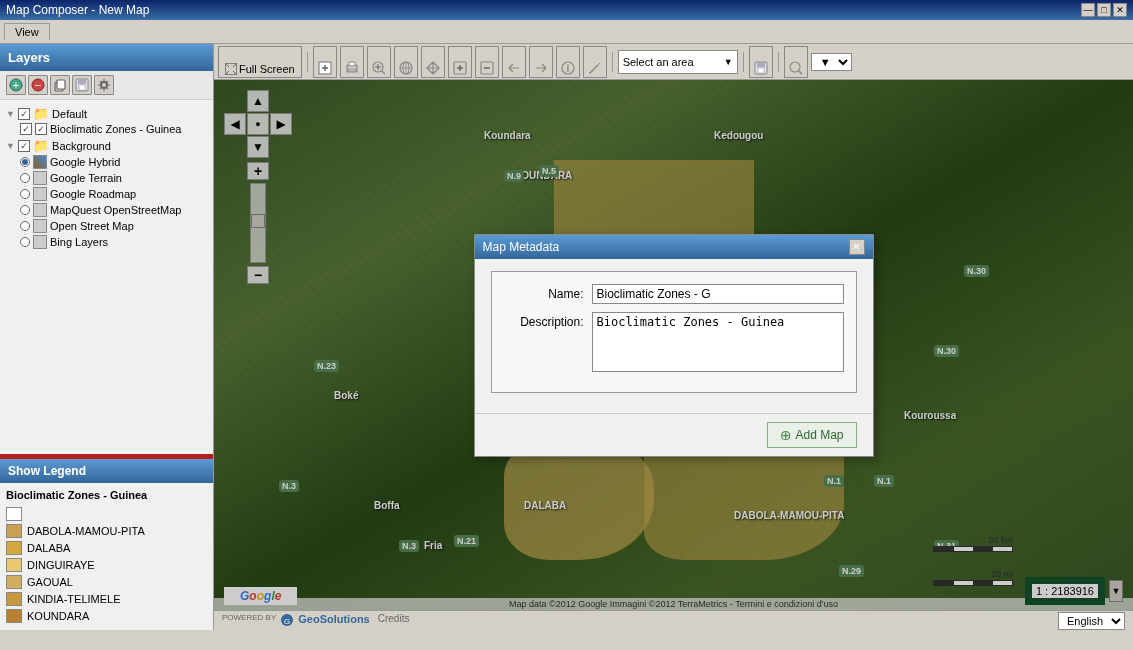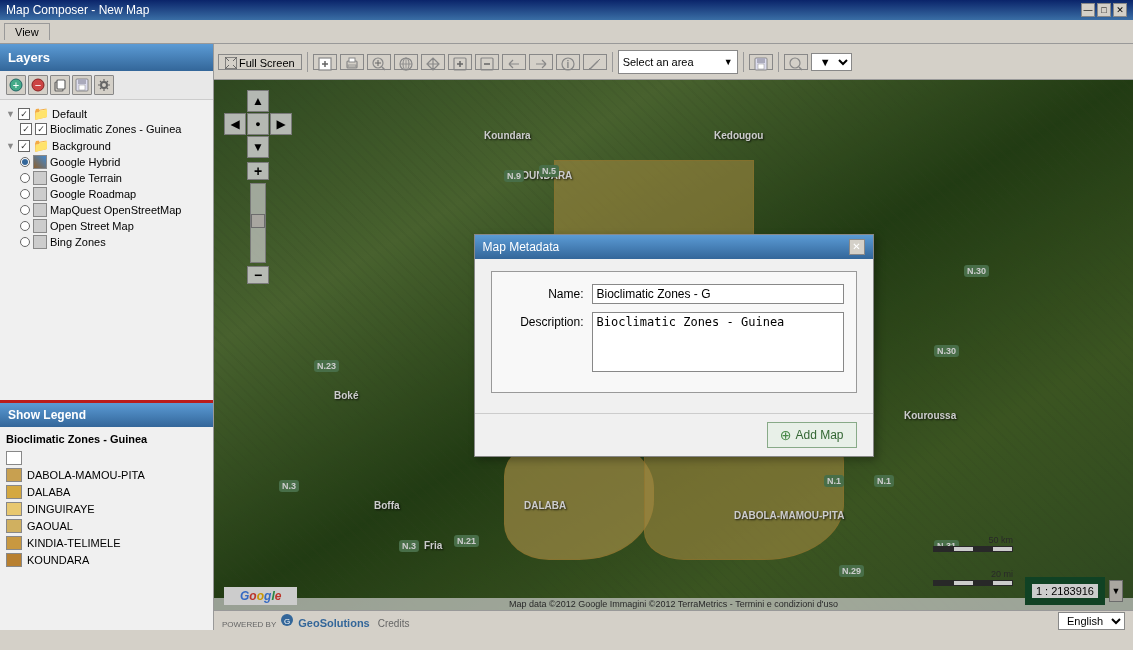--- a/index.html
+++ b/index.html
@@ -141,22 +141,22 @@
       content: '';
       width: 6px; height: 6px;
       border-radius: 50%;
       background: #336699;
     }
     .layer-icon { width: 14px; height: 14px; background: #ccc; border: 1px solid #888; flex-shrink: 0; }
     .layer-icon.color-map { background: linear-gradient(45deg, #8a6030 0%, #4488cc 100%); }
 
     
     #legend-section {
-      border-top: 3px solid #b91c1c;
-      height: 230px;
+      border-top: 5px solid #b91c1c;
+      height: 176px;
       overflow: hidden;
     }
 
     #legend-header {
       background: linear-gradient(to bottom, #5b9bd5, #336699);
       color: white;
       font-size: 12px;
       font-weight: bold;
       padding: 5px 8px;
     }
@@ -205,23 +205,23 @@
       flex-wrap: nowrap;
       height: 36px;
     }
 
     .map-tool-btn {
       background: #d4d0c8;
       border: 1px solid #888;
       padding: 2px 6px;
       font-size: 11px;
       cursor: pointer;
-      height: 16px;
-      display: flex;
-      align-items: flex-start;
+      height: 32px;
+      display: flex;
+      align-items: flex-end;
       gap: 2px;
       white-space: nowrap;
     }
 
     .map-tool-btn.icon-only {
       width: 24px;
       padding: 2px;
       justify-content: center;
     }
 
@@ -300,21 +300,21 @@
       height: 20px;
       background: #d4d0c8;
       border-top: 1px solid #999;
       display: flex;
       align-items: center;
       justify-content: space-between;
       padding: 0 8px;
       font-size: 10px;
     }
 
-    .status-left { display: flex; align-items: flex-end; gap: 4px; }
+    .status-left { display: flex; align-items: flex-start; gap: 4px; }
     .geosolutions-text { color: #336699; font-weight: bold; font-size: 11px; }
     .status-right { display: flex; align-items: center; gap: 8px; }
 
     
     #google-logo {
       position: absolute;
       bottom: 5px;
       left: 10px;
       z-index: 10;
       background: white;
@@ -605,21 +605,21 @@
               <span>MapQuest OpenStreetMap</span>
             </div>
             <div class="tree-item">
               <div class="radio-circle"></div>
               <div class="layer-icon"></div>
               <span>Open Street Map</span>
             </div>
             <div class="tree-item">
               <div class="radio-circle"></div>
               <div class="layer-icon"></div>
-              <span>Bing Zones</span>
+              <span>Bing Layers</span>
             </div>
           </div>
         </div>
       </div>
     </div>
 
     <div id="legend-section">
       <div id="legend-header">
         <span>Show Legend</span>
       </div>

